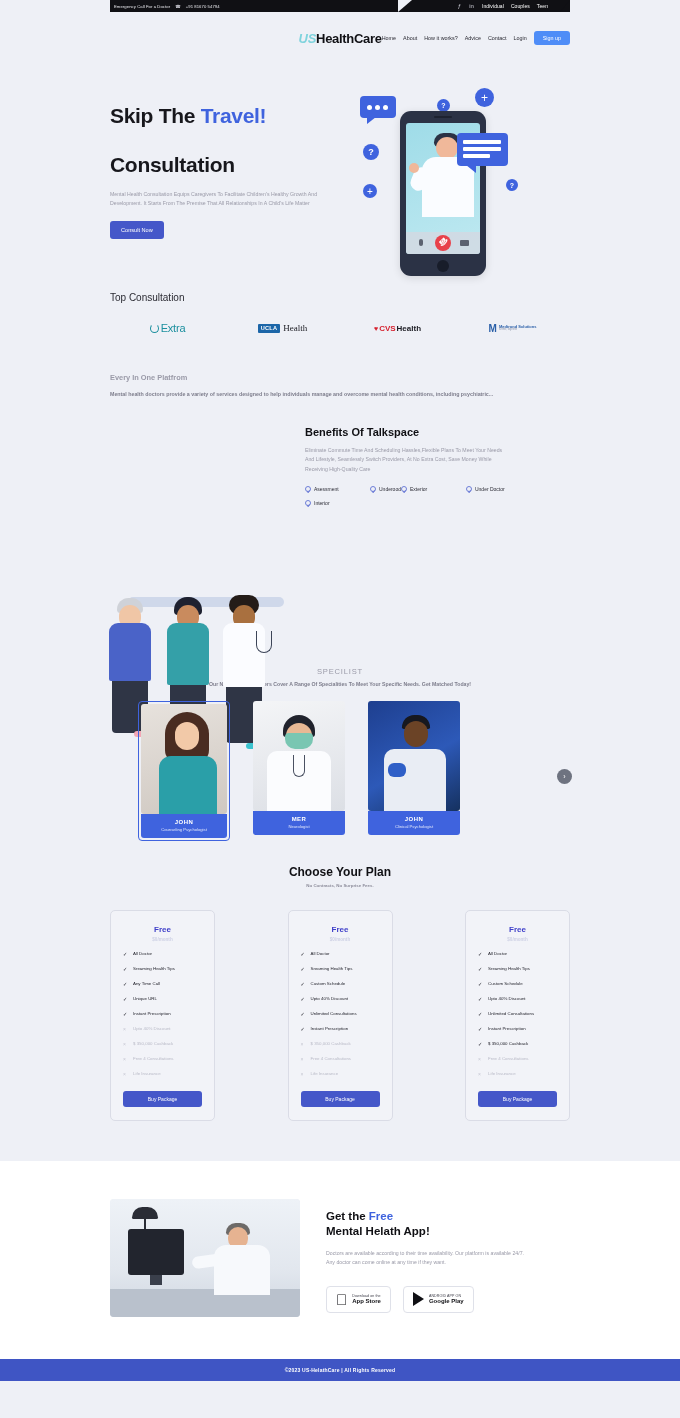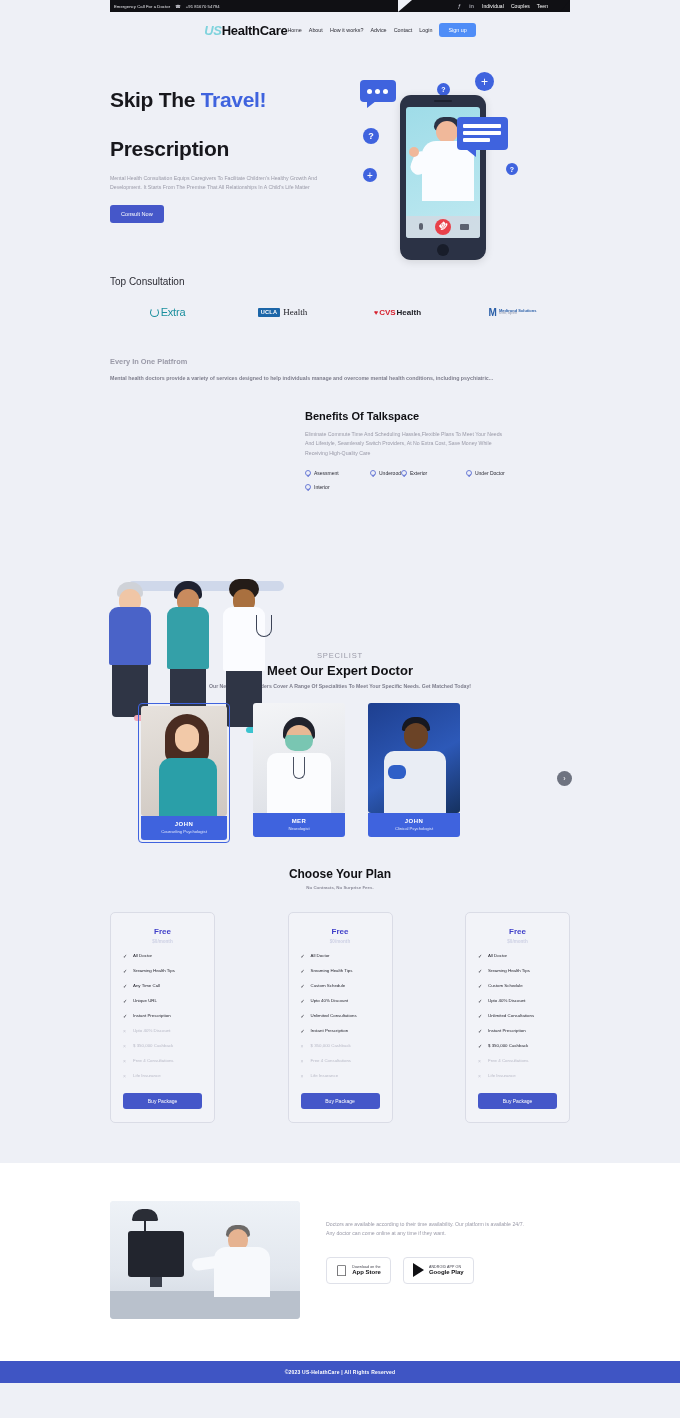--- a/index.html
+++ b/index.html
@@ -40,22 +40,22 @@
     clip-path:polygon(0 0,100% 0,100% 0,0 100%);
   }
   .topbar-white-wedge2{
     position:absolute; right:0px; top:0; width:16px; height:12px;
     background:#eef0f6;
     clip-path:polygon(100% 0,100% 100%,0 100%,100% 100%);
   }
 
   
   .nav{
-    width:460px; margin:4px auto; height:28px;
-    display:flex; align-items:center; justify-content:center;
+    width:460px; margin:12px auto; height:28px;
+    display:flex; align-items:center; justify-content:flex-end;
   }
   .logo{ font-size:13px; font-weight:700; letter-spacing:-.3px; }
   .logo .us{ color:#7fd3dd; font-style:italic; font-weight:800; }
   .logo .hc{ color:#101014; }
   .nav-right{ display:flex; align-items:center; gap:7px; }
   .nav-links{ display:flex; gap:7px; font-size:5.4px; color:#2a2a33; }
   .nav-links span{ white-space:nowrap; cursor:pointer; }
   .signup{
     background:#4f8df7; color:#fff; font-size:5.4px;
     padding:4px 9px; border-radius:3px; border:0; cursor:pointer;
@@ -296,21 +296,21 @@
       </div>
       <button class="signup">Sign up</button>
     </div>
   </div>
 
   <div class="hero">
     <div class="hero-left">
       <div class="hero-h1">
         <span>Skip The </span><span class="accent">Travel!</span><br>
         <br>
-        <span>Prescription</span>
+        <span>Consultation</span>
       </div>
       <div class="hero-p">Mental Health Consultation Equips Caregivers To Facilitate Children's Healthy Growth And Development. It Starts From The Premise That All Relationships In A Child's Life Matter</div>
       <button class="consult">Consult Now</button>
     </div>
     <div class="hero-right">
       <div class="bub bub-dots">
         <span class="dot" style="left:7px"></span>
           <span class="dot" style="left:15px"></span>
           <span class="dot" style="left:23px"></span>
       </div>
@@ -438,21 +438,20 @@
         <div class="ben-item">
             <span class="chk"></span>
             <span>Interior</span>
           </div>
       </div>
     </div>
   </div>
 
   <div class="spec">
     <div class="spec-eyebrow">SPECILIST</div>
-    <div class="spec-title">Meet Our Expert Doctor</div>
     <div class="spec-sub">Our Network of Providers Cover A Range Of Specialities To Meet Your Specific Needs. Get Matched Today!</div>
   </div>
 
   <div class="docs">
     <div class="doc-card outlined">
       <div class="doc-photo ph1">
         <div class="f-hair"></div>
           <div class="f-face"></div>
           <div class="f-body"></div>
       </div>
@@ -639,20 +638,24 @@
           <div class="ai-lampstem"></div>
         <div class="ai-monitor"></div>
           <div class="ai-stand"></div>
         <div class="ai-desk"></div>
         <div class="ai-doc-hair"></div>
           <div class="ai-doc-head"></div>
         <div class="ai-doc-body"></div>
           <div class="ai-doc-arm"></div>
       </div>
       <div class="app-right">
+        <div class="app-h">
+          <span>Get the </span><span class="accent">Free</span><br>
+          <span>Mental Helath App!</span>
+        </div>
         <div class="app-p">Doctors are available according to their time availability. Our platform is available 24/7. Any doctor can come online at any time if they want.</div>
         <div class="stores">
           <div class="store">
             <span class="store-glyph"></span>
             <span class="store-tx">
               <span>Download on the</span>
               <b>App Store</b>
             </span>
           </div>
           <div class="store">

